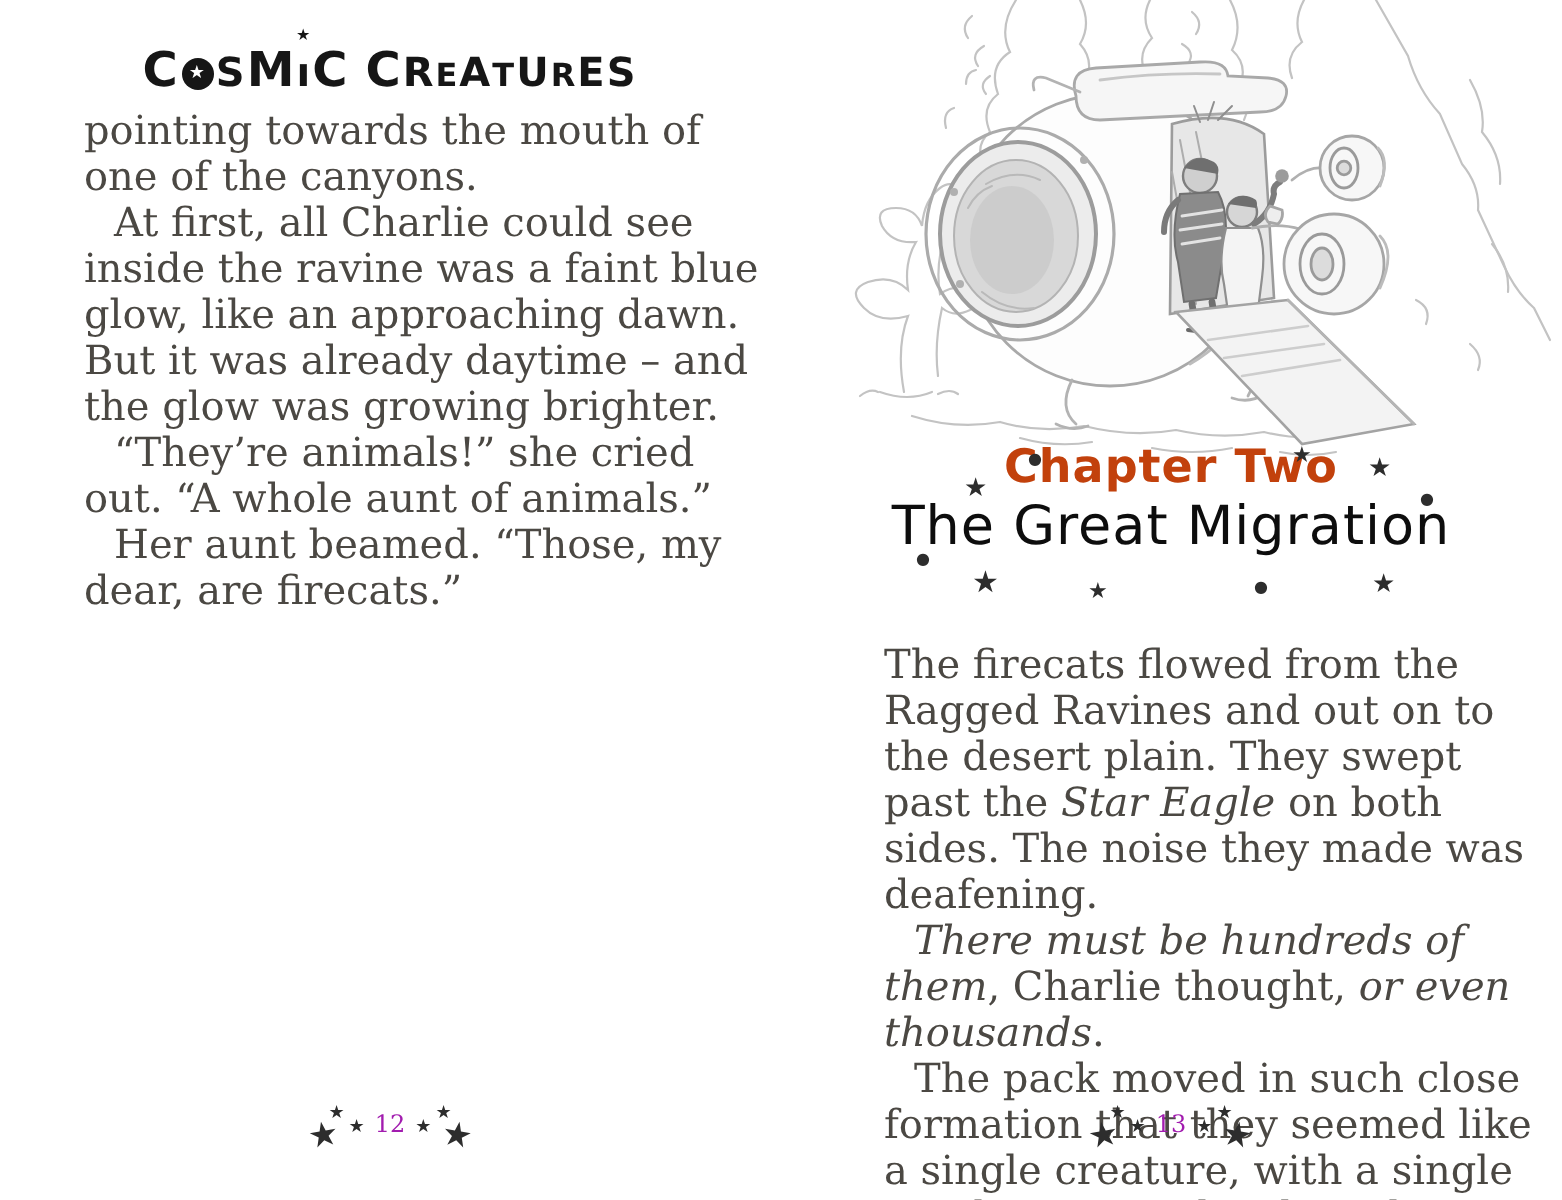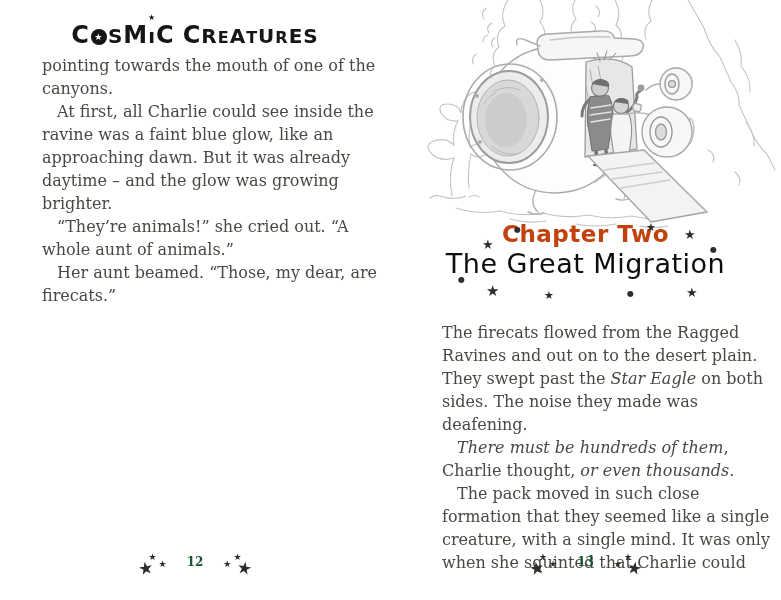--- a/index.html
+++ b/index.html
@@ -50,21 +50,21 @@
   }
   .logo .iStar{position:relative;font-size:20px;}
   .logo .iStarGlyph{
     position:absolute;top:-7px;left:50%;transform:translateX(-50%);
     font-size:8px;color:#161616;line-height:8px;
   }
 
   
   .body-text{
     position:absolute;
-    font-size:16px;line-height:23px;
+    font-size:20px;line-height:23px;
     text-align:left;
     color:var(--body-text);
   }
   .body-text.left-col{top:54px;left:42px;width:342px;}
   .body-text.right-col{top:321px;left:52px;width:332px;}
   .body-text p{margin:0;}
   .body-text p.indent{text-indent:15px;}
   .body-text i{font-style:italic;}
 
   
@@ -90,22 +90,22 @@
     display:flex;justify-content:center;align-items:center;
     color:var(--stars);
   }
   .folio .st{display:inline-block;}
   .folio .bigL{font-size:17px;transform:translateY(2px) rotate(-10deg);}
   .folio .bigR{font-size:17px;transform:translateY(2px) rotate(10deg);}
   .folio .upL{font-size:9px;transform:translateY(-9px);margin-left:-5px;}
   .folio .upR{font-size:9px;transform:translateY(-9px);margin-right:-5px;}
   .folio .tiny{font-size:9px;transform:translateY(-2px);margin:0 2px;}
   .folio .num{
-    font-family:"DejaVu Serif", serif;font-weight:bold;
-    font-size:12px;color:#14532d;margin:0 18px;transform:translateY(-4px);
+    font-family:"DejaVu Serif", serif;font-weight:normal;
+    font-size:12px;color:#a21caf;margin:0 3px;transform:translateY(-4px);
   }
 
   .illustration{position:absolute;top:0;left:0;width:391px;height:232px;}
   .illustration svg{display:block;}
 </style>
 </head>
 <body>
 
 <div class="spread">
 

